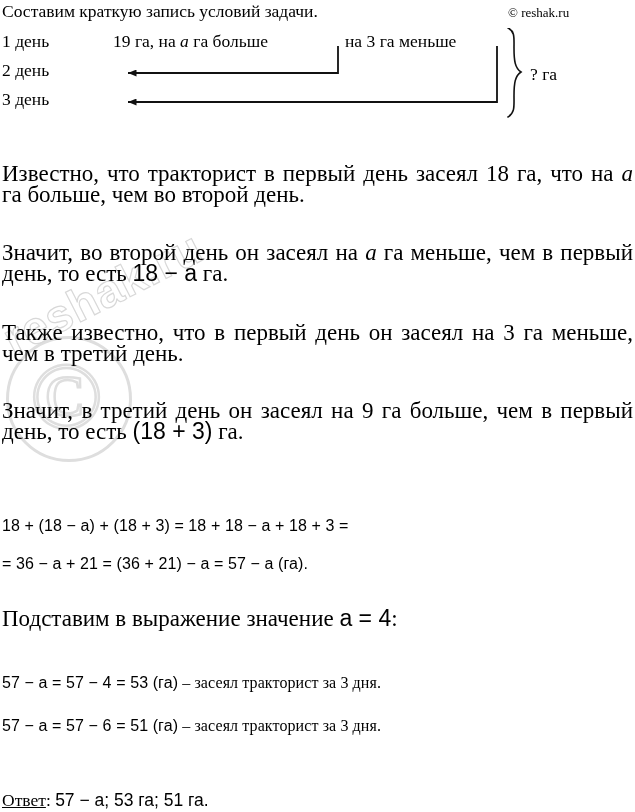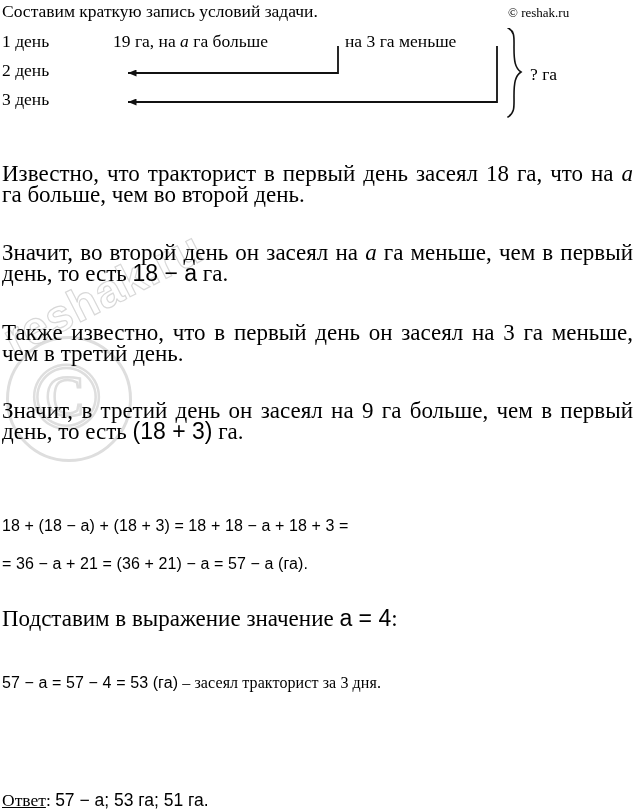--- a/index.html
+++ b/index.html
@@ -239,16 +239,17 @@
 
 
   <div class="eq" style="top:515px;">18 + (18 − a) + (18 + 3) = 18 + 18 − a + 18 + 3 =</div>
   <div class="eq" style="top:553px;">= 36 − a + 21 = (36 + 21) − a = 57 − a (га).</div>
 
   <div class="para" style="top:608px;"><span>Подставим в выражение значение  </span><span class="mathn">a = 4</span><span>:</span></div>
 
   <div class="eq" style="top:672px;"><span>57 − a = 57 − 4 = 53 (га)</span><span class="ru"> – засеял тракторист за 3 дня.</span></div>
 
 
+  <div class="eq" style="top:715px;"><span>57 − a = 57 − 6 = 51 (га)</span><span class="ru"> – засеял тракторист за 3 дня.</span></div>
 
   <div id="answer-line"><span class="u">Ответ</span><span>:  </span><span class="mathn">57 − a; 53 га; 51 га.</span></div>
 
 </div>
 
 </body></html>

